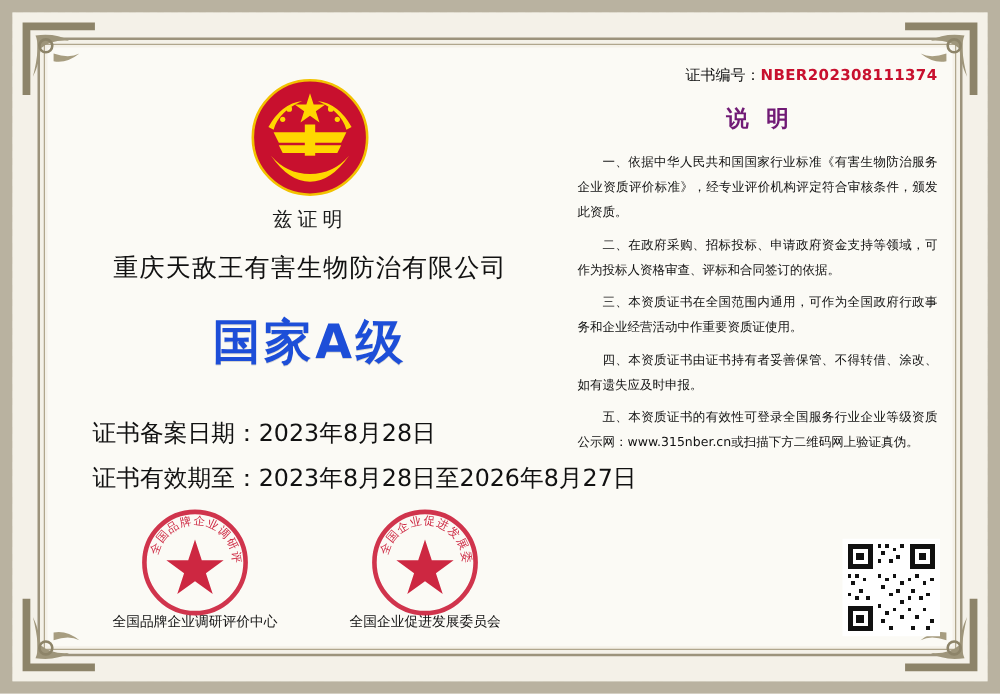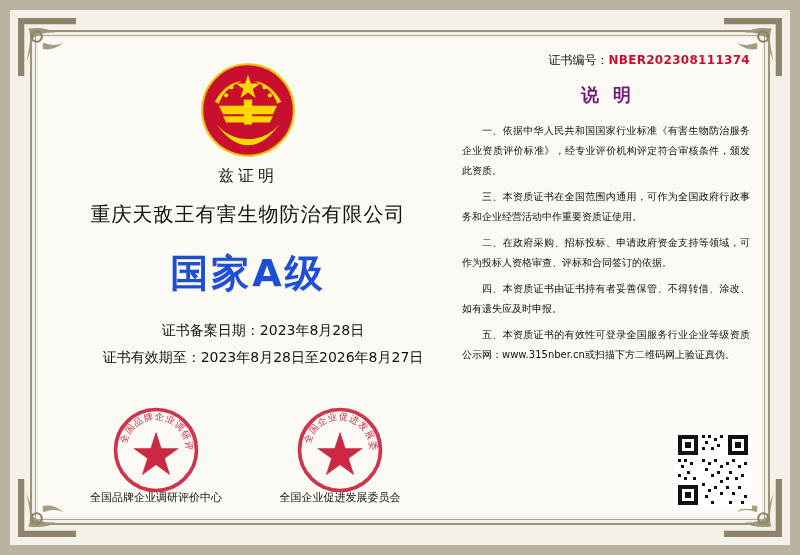--- a/index.html
+++ b/index.html
@@ -126,26 +126,25 @@
   .grade {
     text-align: center;
     font-size: 38px;
     font-weight: bold;
     color: #1d4ed8;
     margin-top: 20px;
     letter-spacing: 3px;
     text-shadow: 0 1px 0 rgba(0,0,0,0.15);
   }
   .dates {
-    margin-top: 18px;
-    font-size: 14px;
+    margin-top: 30px;
+    font-size: 19px;
     color: #111;
     line-height: 1.9;
     padding-left: 30px;
-    text-align: center;
   }
   .dates .row { white-space: nowrap; }
   .dates .label { letter-spacing: 0px; }
 
   
   .seals {
     position: absolute;
     bottom: 6px;
     left: 0;
     right: 0;
@@ -320,22 +319,22 @@
 
     <div class="right-col">
 
       <div class="cert-no">
         <span>证书编号：</span><span class="num">NBER202308111374</span>
       </div>
 
       <div class="notes-title">说明</div>
 
       <div class="note">一、依据中华人民共和国国家行业标准《有害生物防治服务企业资质评价标准》，经专业评价机构评定符合审核条件，颁发此资质。</div>
+      <div class="note">二、在政府采购、招标投标、申请政府资金支持等领域，可作为投标人资格审查、评标和合同签订的依据。</div>
       <div class="note">三、本资质证书在全国范围内通用，可作为全国政府行政事务和企业经营活动中作重要资质证使用。</div>
-      <div class="note">二、在政府采购、招标投标、申请政府资金支持等领域，可作为投标人资格审查、评标和合同签订的依据。</div>
       <div class="note">四、本资质证书由证书持有者妥善保管、不得转借、涂改、如有遗失应及时申报。</div>
       <div class="note">五、本资质证书的有效性可登录全国服务行业企业等级资质公示网：www.315nber.cn或扫描下方二维码网上验证真伪。</div>
 
       <div class="qr">
         <svg width="78" height="78" viewBox="0 0 78 78" shape-rendering="crispEdges">
           <rect width="78" height="78" fill="#ffffff"></rect>
           <g fill="#111111">
             <rect x="4" y="4" width="20" height="20"></rect>
             <rect x="8" y="8" width="12" height="12" fill="#ffffff"></rect>
             <rect x="11" y="11" width="6" height="6"></rect>

